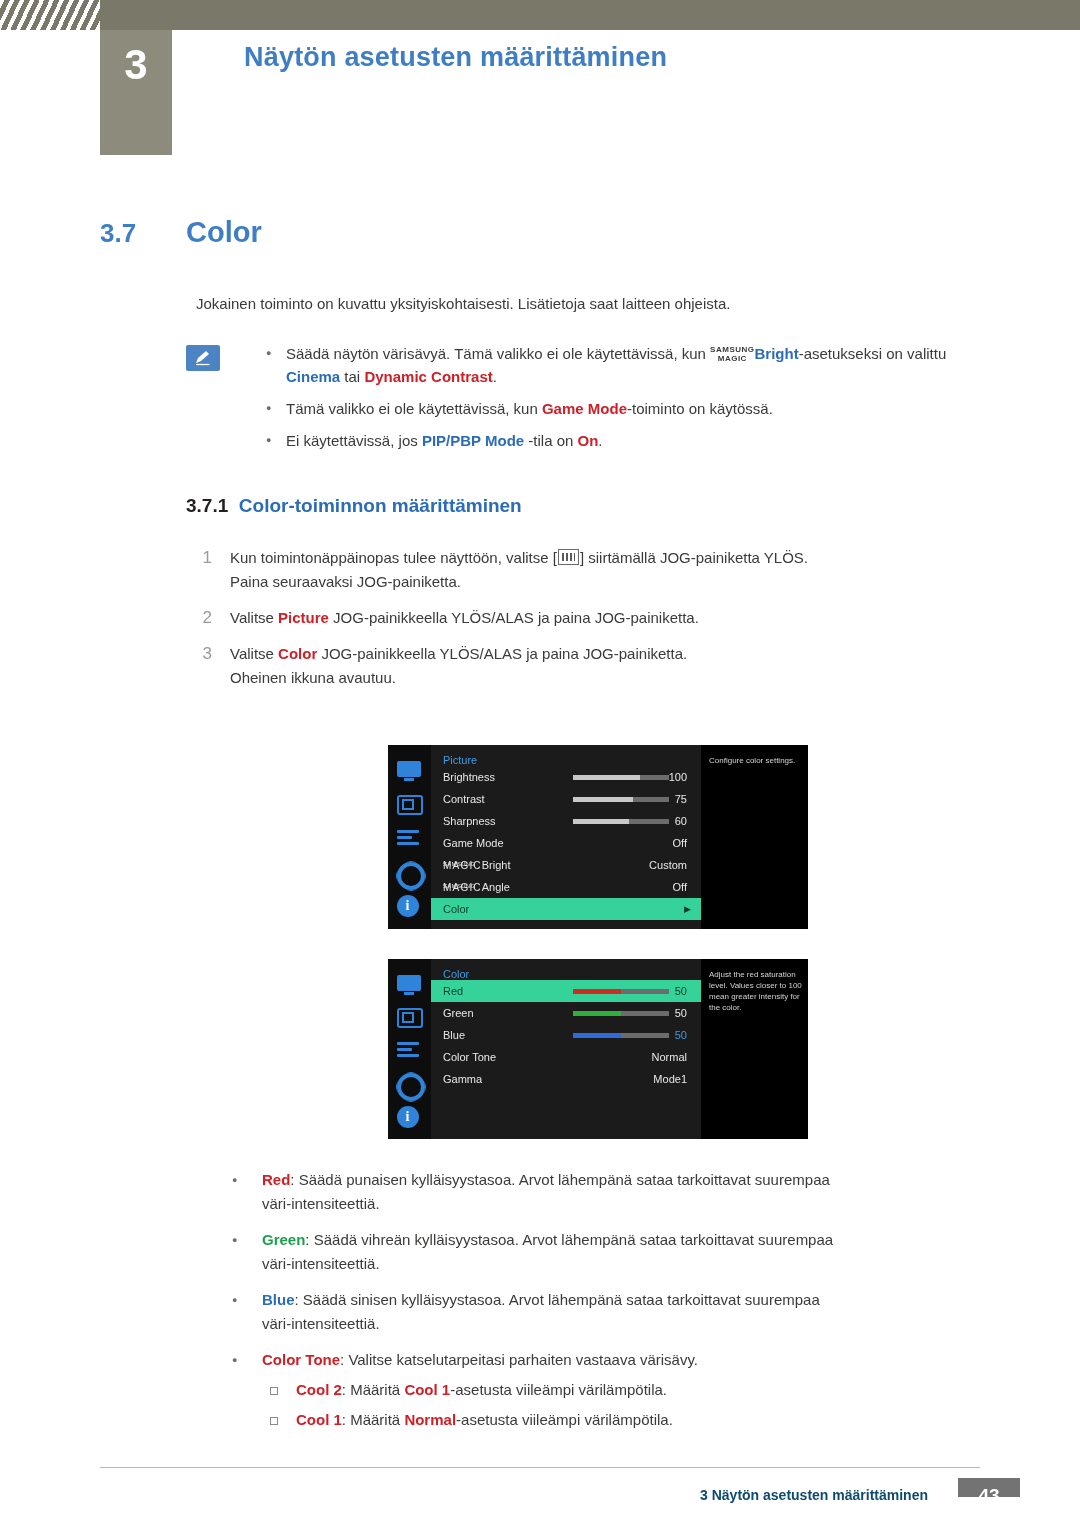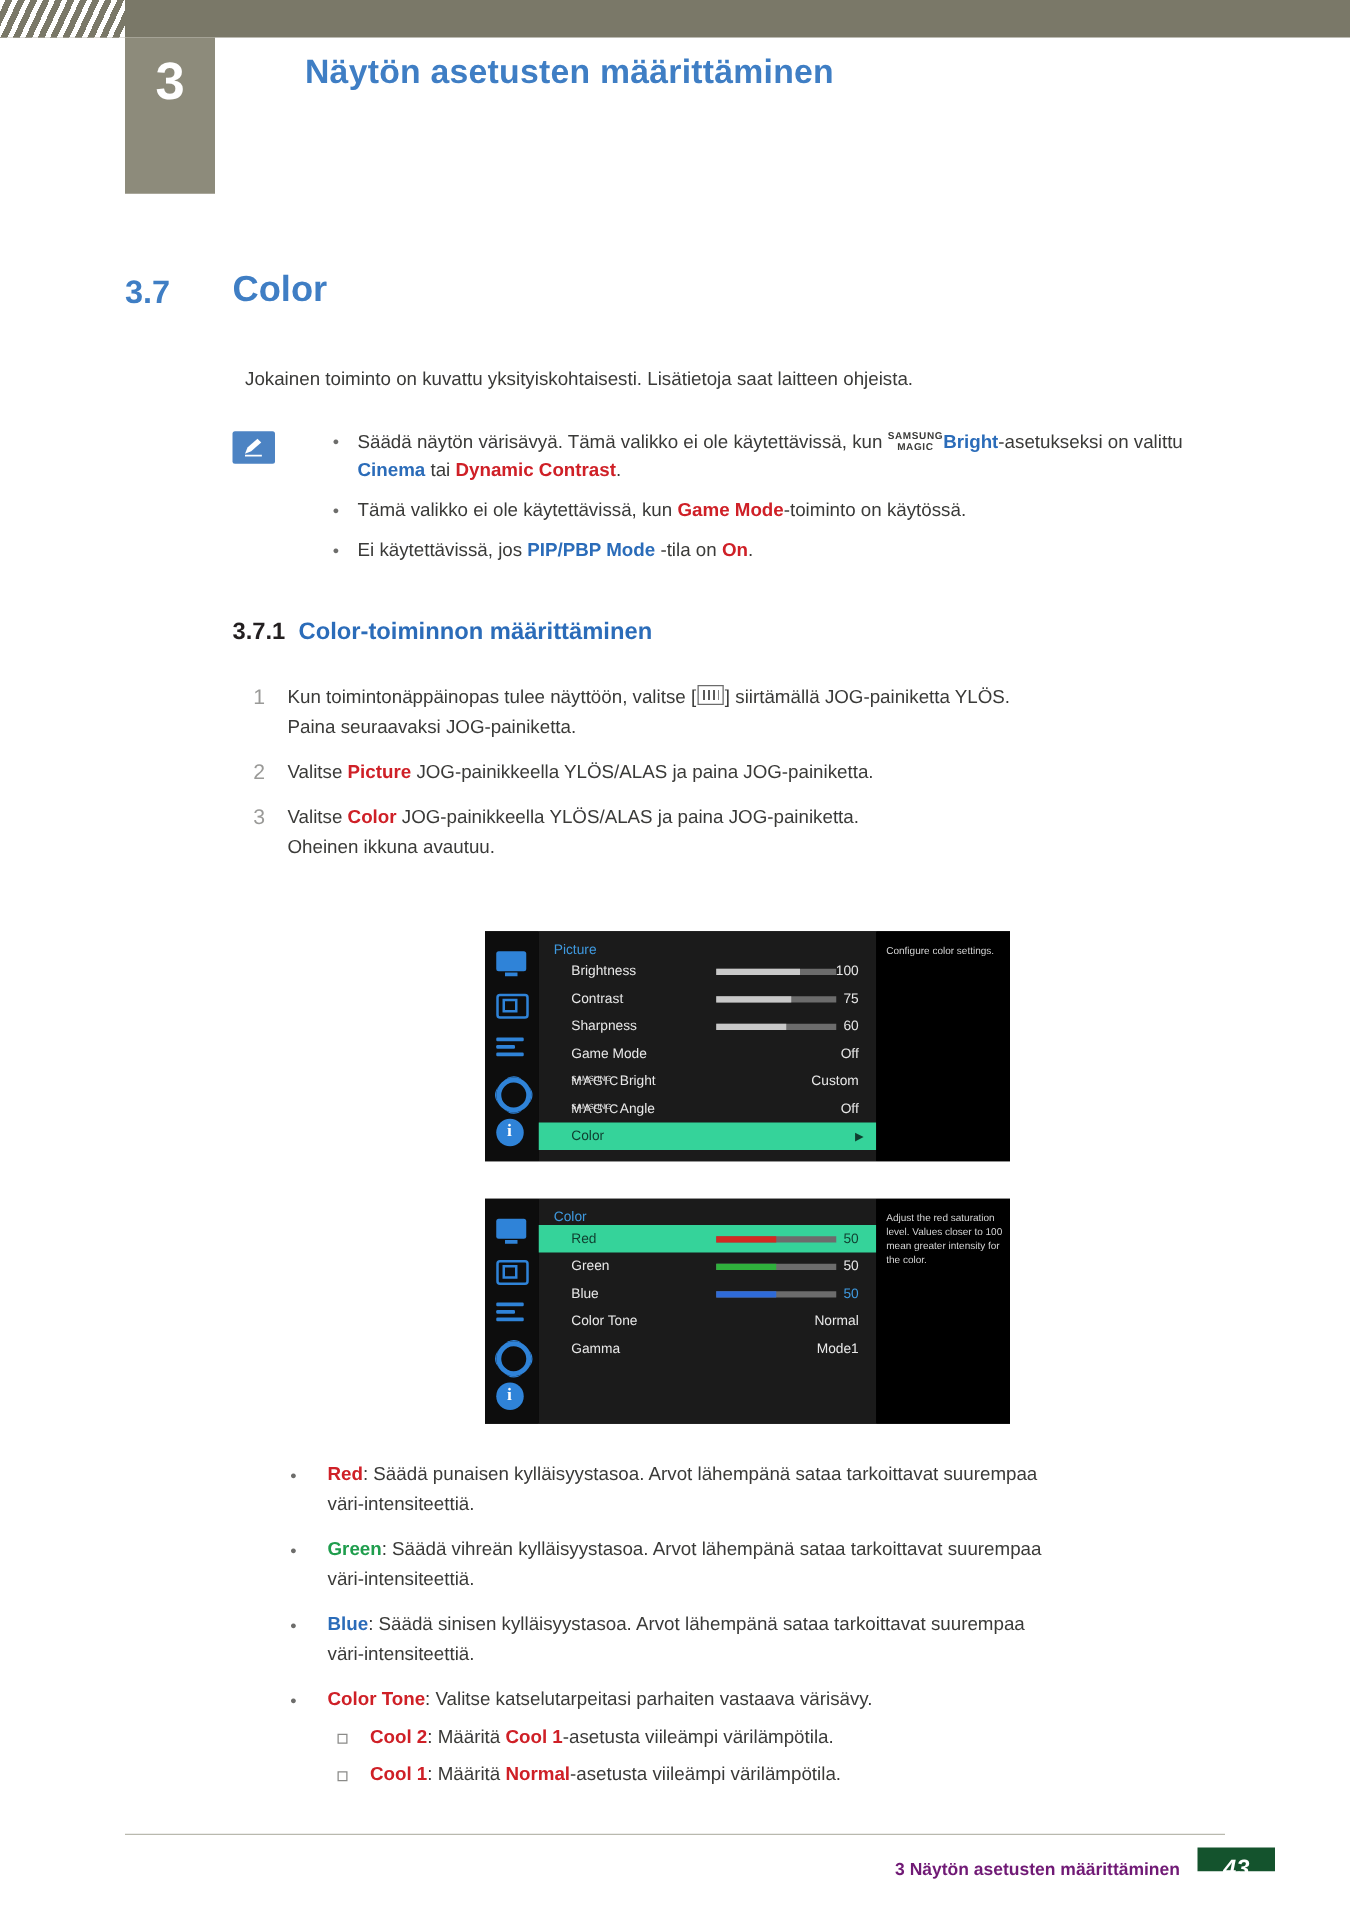--- a/index.html
+++ b/index.html
@@ -299,21 +299,21 @@
     color: #3f9ae0;
     font-size: 11px;
     padding: 9px 0 0 12px;
   }
   .osd-row {
     position: relative;
     height: 22px;
     line-height: 22px;
     color: #e8e8e8;
     font-size: 11px;
-    padding-left: 26px;
+    padding-left: 12px;
   }
   .osd-row.sel {
     background: #35d39a;
     color: #0f3e2f;
   }
   .osd-row .val {
     position: absolute;
     right: 14px;
     top: 0;
     font-size: 11px;
@@ -417,38 +417,37 @@
     position: absolute;
     left: 100px;
     top: 1467px;
     width: 880px;
     height: 1px;
     background: #b9b9ae;
   }
   .footer-text {
     position: absolute;
     top: 1487px;
-    right: 136px;
+    right: 152px;
     font-size: 14px;
     font-weight: bold;
-    color: #701a75;
+    color: #0c4a6e;
   }
   .footer-page {
     position: absolute;
     top: 1478px;
     right: 60px;
     width: 62px;
     height: 19px;
-    background: #14532d;
+    background: #737373;
     color: #ffffff;
     font-size: 19px;
     font-weight: bold;
     text-align: center;
     line-height: 36px;
-    font-style: italic;
   }
 </style>
 </head>
 <body>
 
 <div class="header">
   <div class="header-hatch"></div>
 </div>
 <div class="chapter-badge"></div>
 <div class="chapter-num">3</div>

